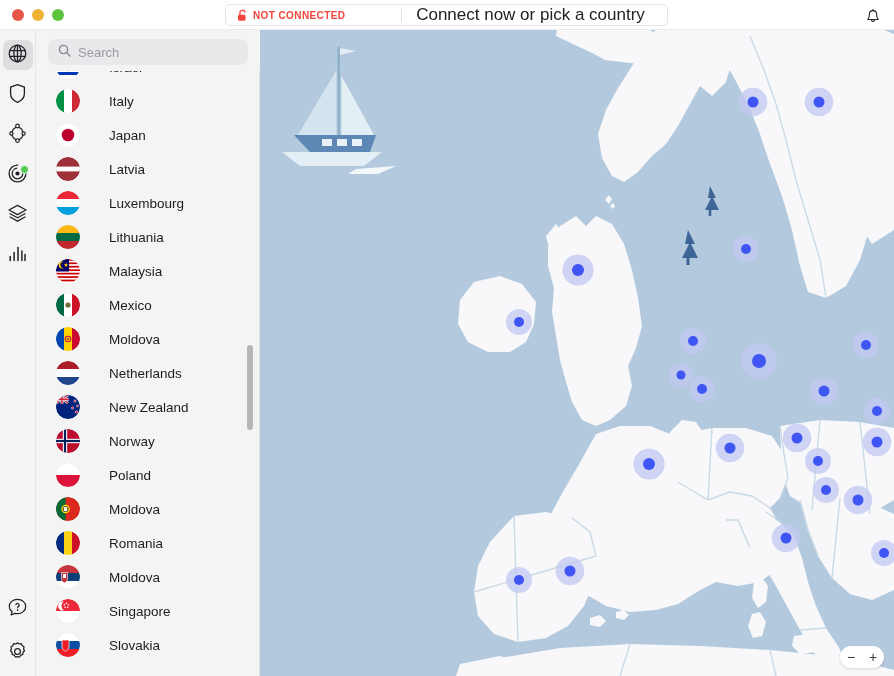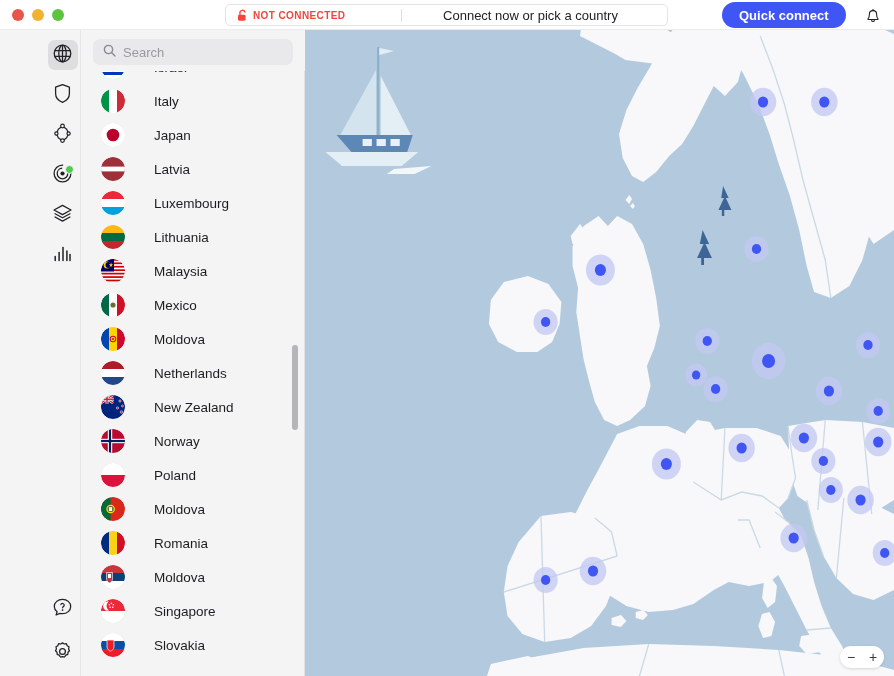--- a/index.html
+++ b/index.html
@@ -42,42 +42,42 @@
     padding-left: 11px; width: 175px;
   }
   .lock-icon { width: 11px; height: 13px; display: block; }
   .status-text {
     font-size: 10px; font-weight: bold; letter-spacing: 0.4px;
     color: #f5443c;
   }
   .pill-div { width: 1px; height: 13px; background: #e0e0e3; }
   .status-msg {
     flex: 1; text-align: center;
-    font-size: 13px; color: #222226;
+    font-size: 17px; color: #222226;
     padding-right: 8px;
   }
 
   .quick-connect {
     position: absolute; left: 722px; top: 2px;
     height: 26px; padding: 0 17px;
     background: #4056f4; color: #fff;
     border: none; border-radius: 13px;
     font-family: "Liberation Sans", sans-serif;
     font-size: 13px; font-weight: bold;
     cursor: pointer;
   }
   .bell-btn {
     position: absolute; left: 862px; top: 5px;
     width: 22px; height: 22px;
     display: flex; align-items: center; justify-content: center;
     cursor: pointer; background: none; border: none;
   }
 
   
-  .body { flex: 1; display: flex; min-height: 0; padding-left: 45px; }
+  .body { flex: 1; display: flex; min-height: 0; }
 
   
   .rail {
     width: 36px; flex: 0 0 36px;
     background: #f4f4f5;
     border-right: 1px solid #e6e6e8;
     display: flex; flex-direction: column; align-items: center;
     padding-top: 10px;
     position: relative;
   }
@@ -192,21 +192,20 @@
             <path d="M3.2 6.2V4.2a2.8 2.8 0 0 1 5.45-.95" fill="none" stroke="#f5443c" stroke-width="1.5" stroke-linecap="round"></path>
             <rect x="1.1" y="6.2" width="8.2" height="6.6" rx="1.6" fill="#f5443c"></rect>
           </svg>
         </span>
         <span class="status-text">NOT CONNECTED</span>
       </div>
       <div class="pill-div"></div>
       <div class="status-msg">Connect now or pick a country</div>
     </div>
 
-    <button class="quick-connect">Quick connect</button>
 
     <button class="bell-btn">
       <svg width="14" height="15" viewBox="0 0 14 15">
         <path d="M7 1.6c-2.1 0-3.6 1.6-3.6 3.6 0 2.6-.5 3.6-1.3 4.5-.3.3-.1.8.3.8h9.2c.4 0 .6-.5.3-.8-.8-.9-1.3-1.9-1.3-4.5 0-2-1.5-3.6-3.6-3.6z" fill="none" stroke="#222226" stroke-width="1.1" stroke-linejoin="round"></path>
         <path d="M7 .6v1" stroke="#222226" stroke-width="1.1" stroke-linecap="round"></path>
         <path d="M5.6 11.5a1.45 1.45 0 0 0 2.8 0" fill="none" stroke="#222226" stroke-width="1.1" stroke-linecap="round"></path>
       </svg>
     </button>
   </div>
 

